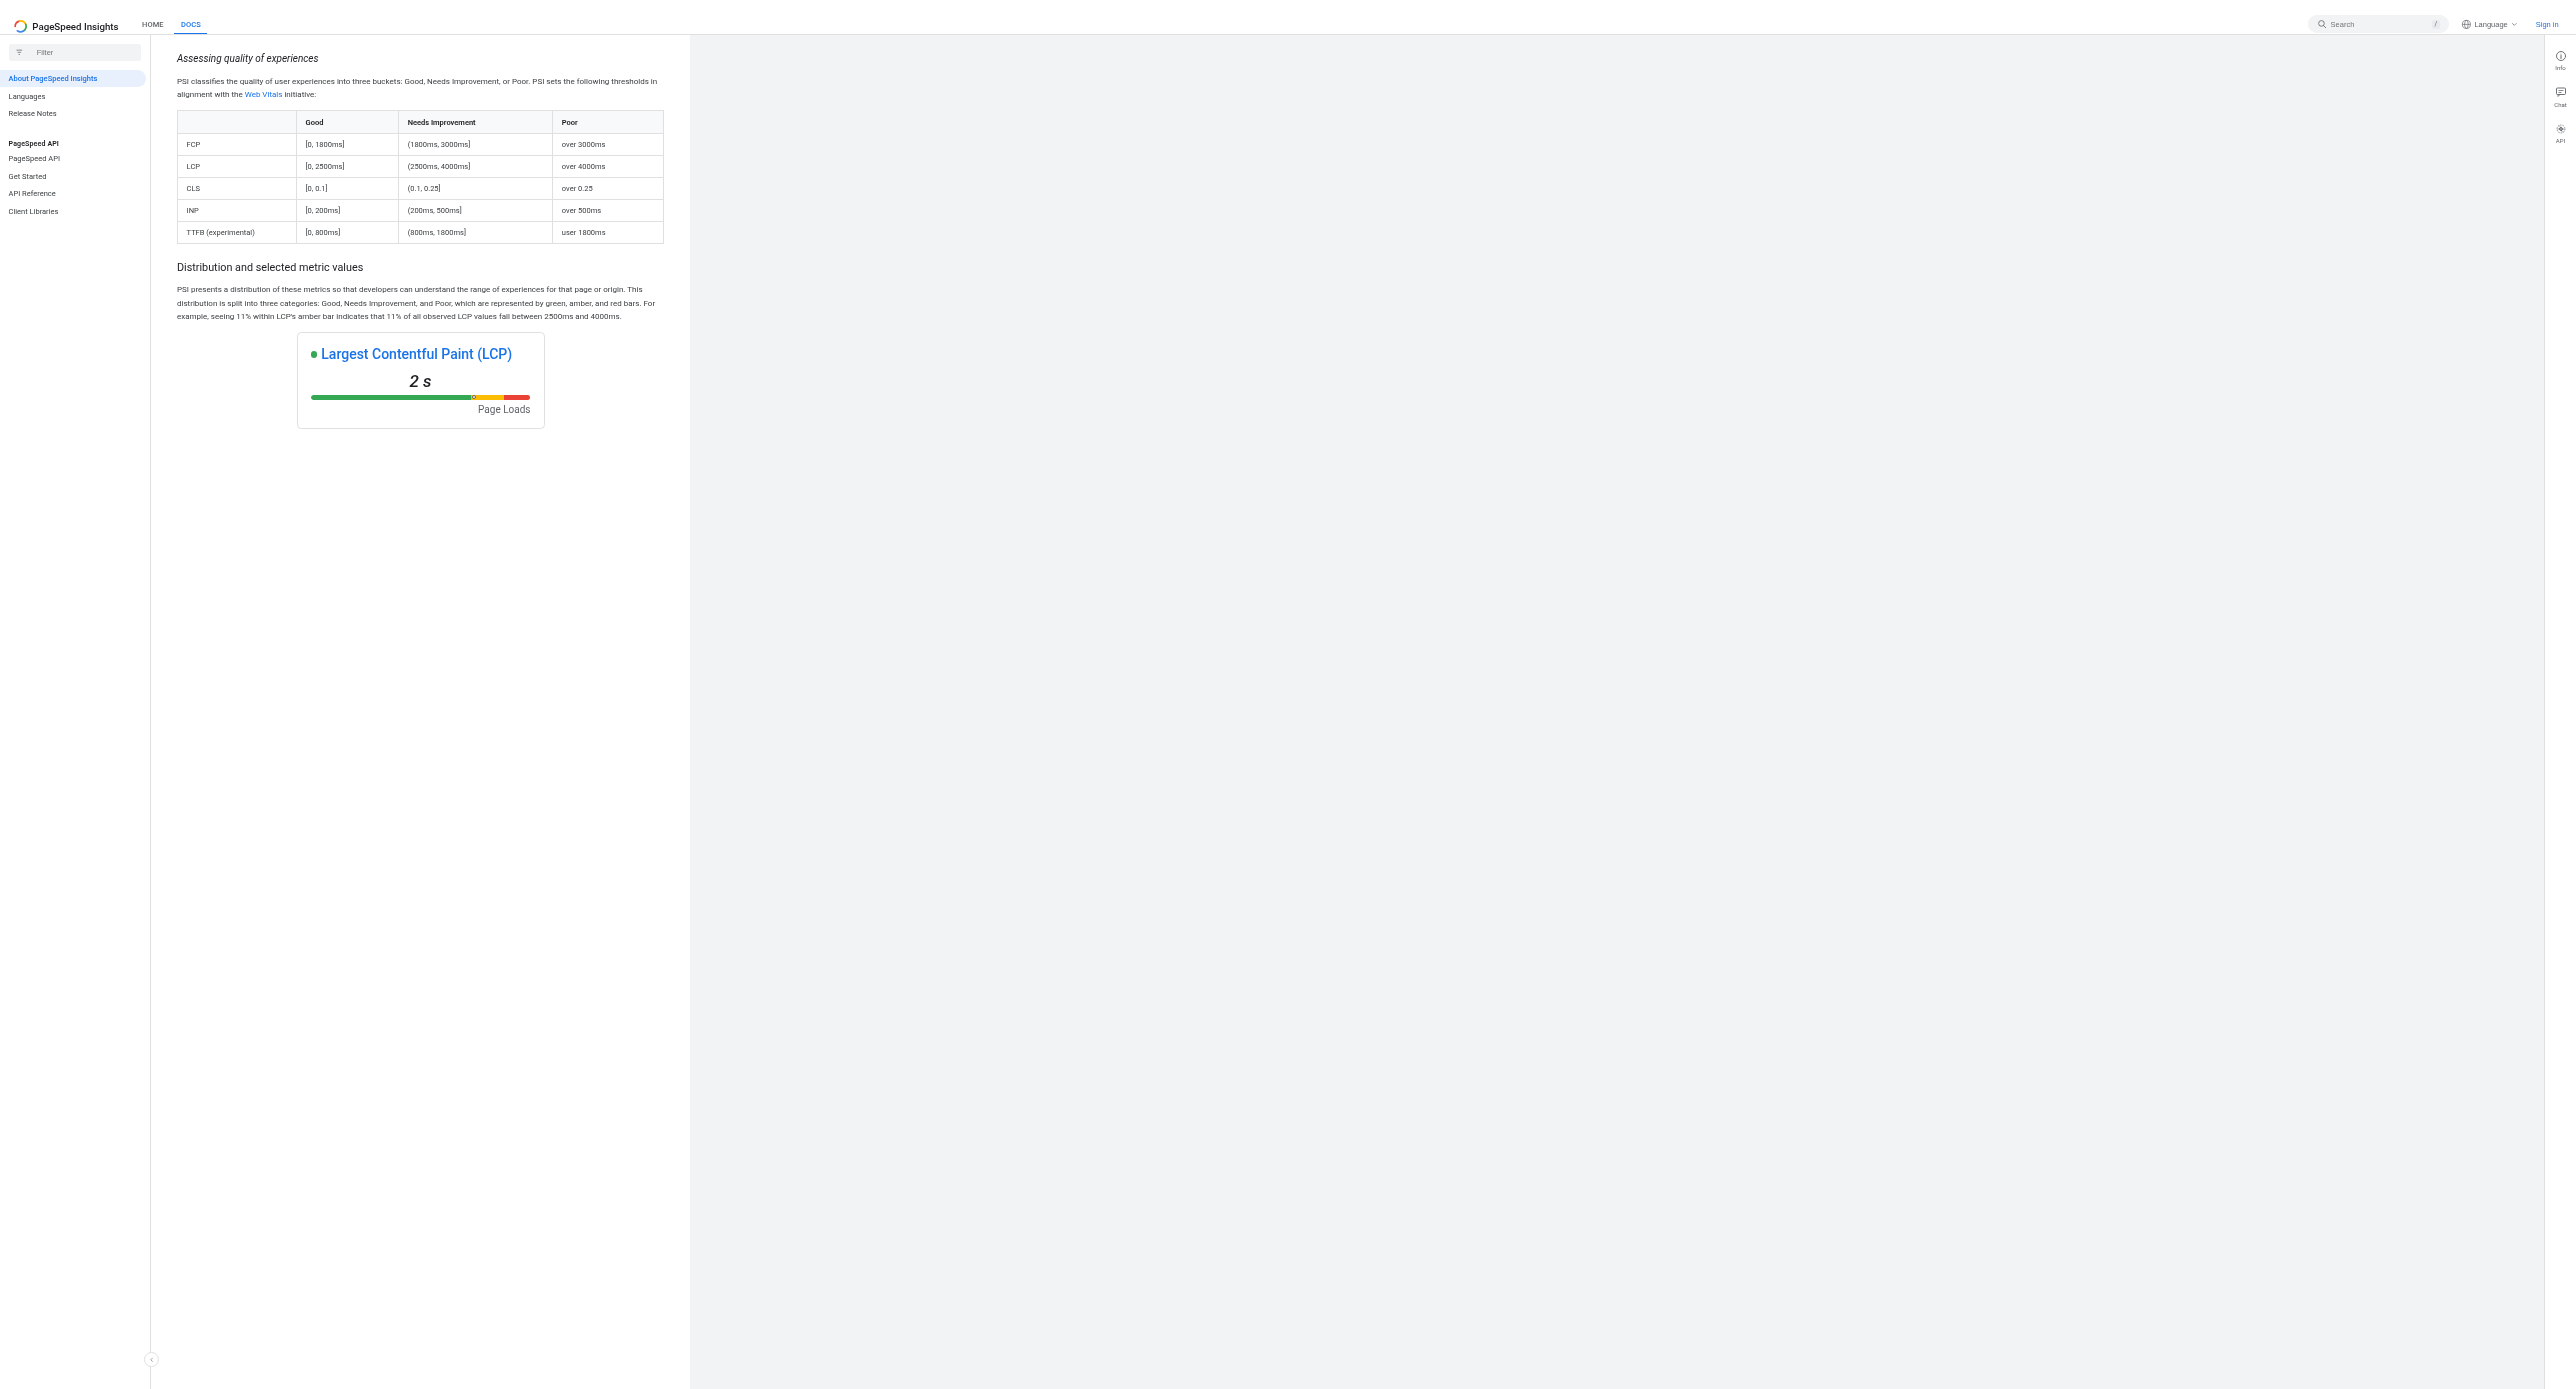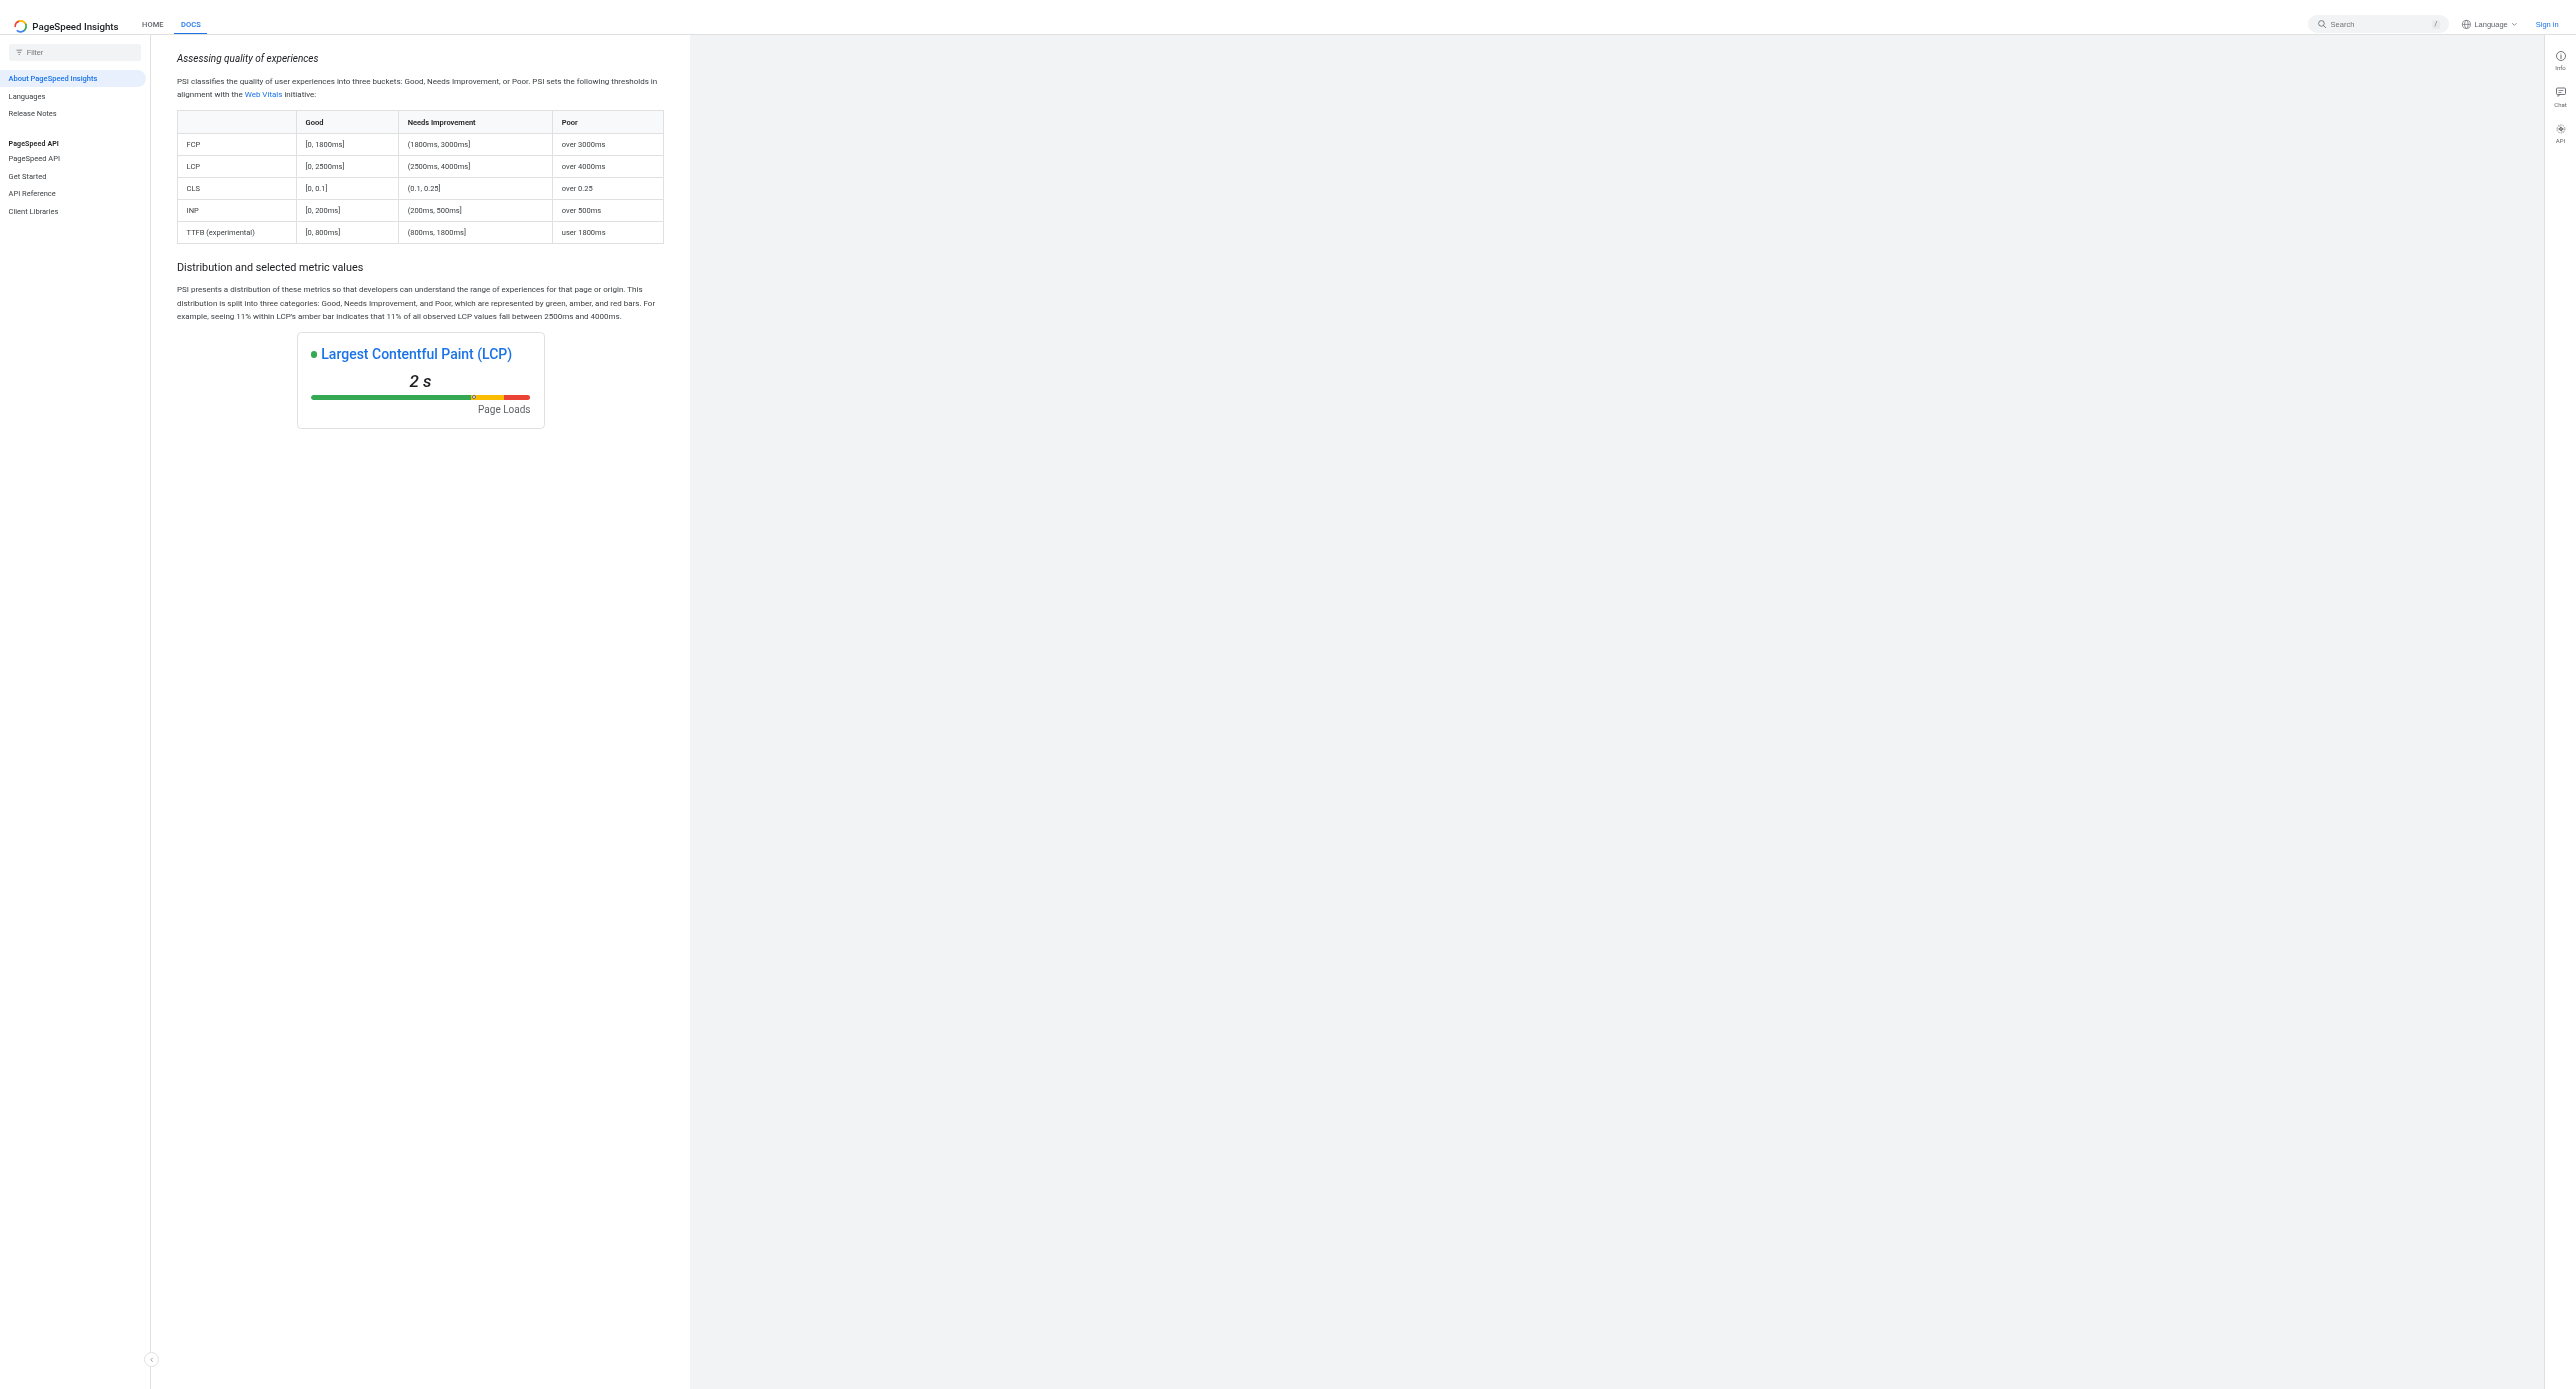--- a/index.html
+++ b/index.html
@@ -126,21 +126,21 @@
       position: fixed;
       top: 35px;
       bottom: 0;
       left: 0;
       overflow-y: auto;
     }
     .filter-box {
       margin: 0 8.6px 8.6px;
       display: flex;
       align-items: center;
-      gap: 3px;
+      gap: 13px;
       background: #f1f3f4;
       border-radius: 2.2px;
       padding: 4.3px 6.5px;
     }
     .filter-icon {
       color: #5f6368;
     }
     .filter-input {
       border: none;
       background: transparent;

